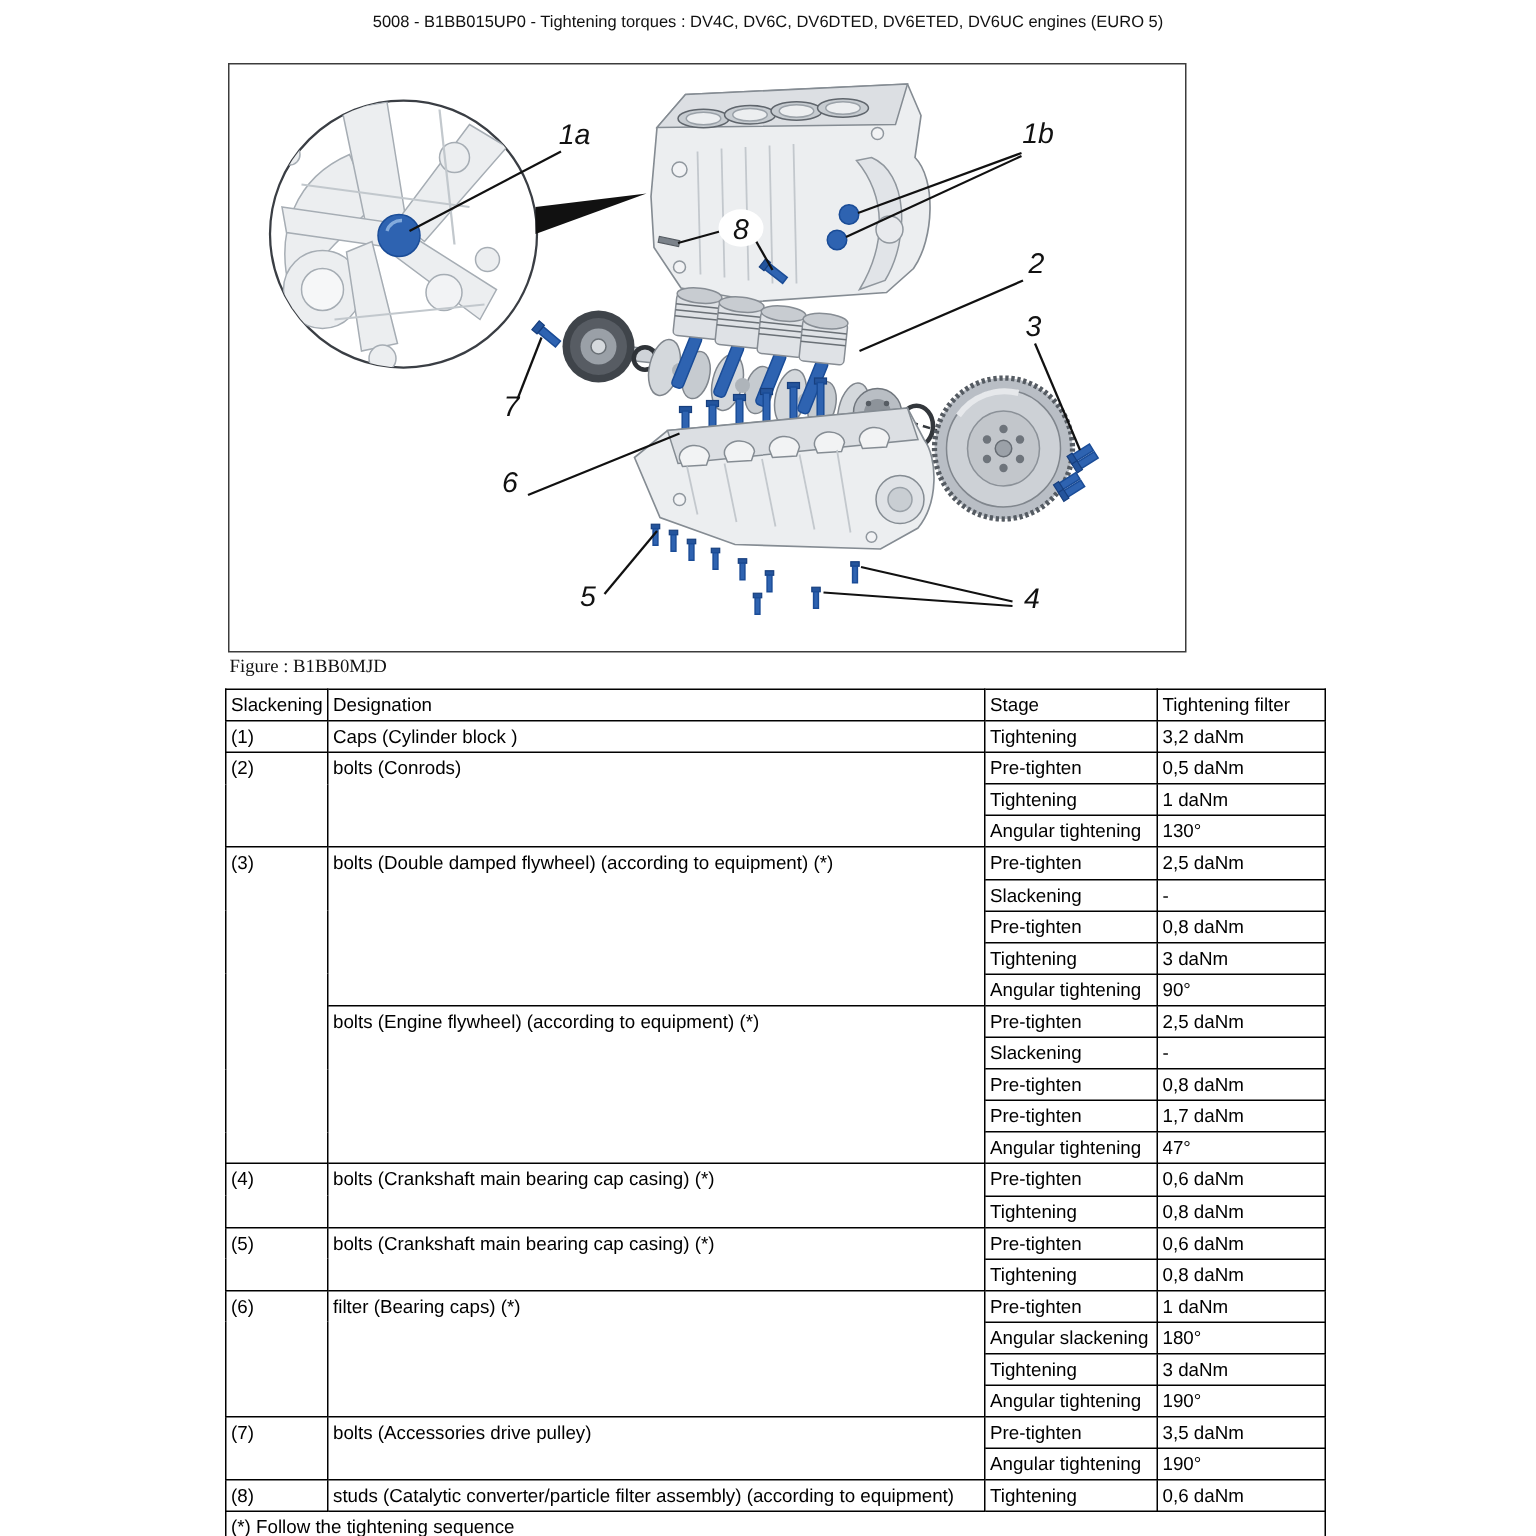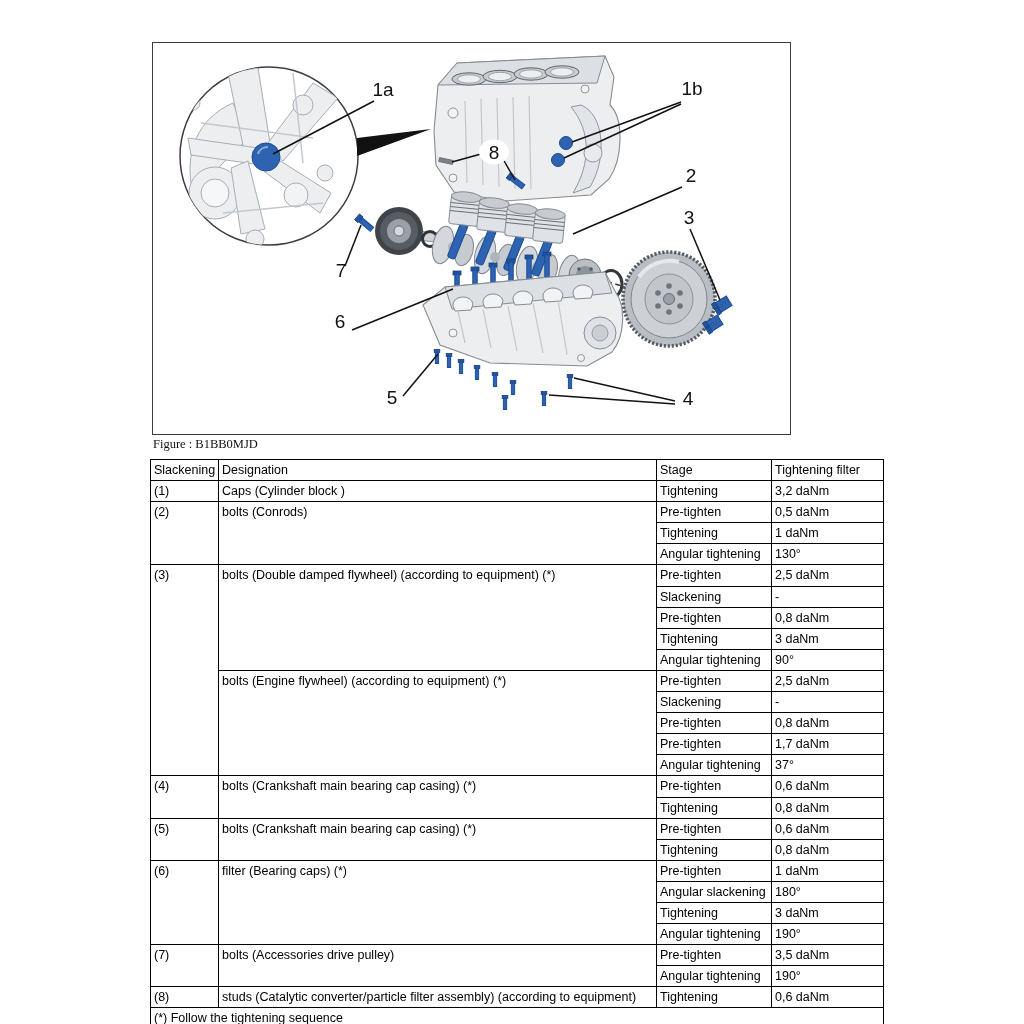--- a/index.html
+++ b/index.html
@@ -1,41 +1,42 @@
 <!DOCTYPE html>
 <html><head>
 <meta charset="utf-8">
 <style>
   html,body{margin:0;padding:0;background:#fff;}
   #page{position:relative;width:1024px;height:1024px;background:#fff;
         font-family:"Liberation Sans",sans-serif;color:#000;overflow:hidden;}
   #doc-header{position:absolute;top:9px;left:0;width:100%;text-align:center;
         font-size:11px;color:#111;}
   #figure-box{position:absolute;left:152px;top:42px;width:637px;height:391px;
-        border:1px solid #3c3c3c;background:#fff;}
+        border:1px solid #3c3c3c;background:#fff;font-style:italic;}
   #figure-caption{position:absolute;left:153px;top:437px;font-size:12.5px;color:#111;font-family:Liberation Serif, serif;}
   #table-wrap{position:absolute;left:150px;top:459px;}
   table.torque{border-collapse:collapse;table-layout:fixed;width:733px;
         font-family:"Liberation Sans",sans-serif;font-size:12.5px;color:#000;}
   table.torque th, table.torque td{border:1px solid #000;font-weight:normal;
         text-align:left;vertical-align:top;padding:1px 2px 0 3px;height:19.1px;
         line-height:18px;white-space:nowrap;overflow:hidden;}
   svg text.callout{font-family:"Liberation Sans",sans-serif;font-size:19px;fill:#111;}
   .ldr{stroke:#111;stroke-width:1.5;fill:none;}
   .blue{fill:#2e63b1;stroke:#1a4c97;stroke-width:1;}
   .blued{fill:#24549c;stroke:#173f7e;stroke-width:0.8;}
   .metal{fill:#eceef0;stroke:#858c93;stroke-width:1.1;}
   .metal2{fill:#dcdfe3;stroke:#858c93;stroke-width:1;}
   .metal3{fill:#d4d8dc;stroke:#80868d;stroke-width:1;}
 </style>
 </head>
 <body>
 
 <div id="page">
 
+  <div id="doc-header">5008 - B1BB015UP0 - Tightening torques : DV4C, DV6C, DV6DTED, DV6ETED, DV6UC engines (EURO 5)</div>
 
   <div id="figure-box">
     <svg width="637" height="391" viewBox="0 0 637 391">
       <defs>
         <clipPath id="cp">
             <circle cx="116" cy="113" r="89"></circle>
           </clipPath>
       </defs>
 
       <g>
@@ -406,21 +407,21 @@
           <tr>
             <td>Pre-tighten</td>
             <td>0,8 daNm</td>
           </tr>
           <tr>
             <td>Pre-tighten</td>
             <td>1,7 daNm</td>
           </tr>
           <tr>
             <td>Angular tightening</td>
-            <td>37°</td>
+            <td>47°</td>
           </tr>
           <tr>
             <td rowspan="2">(4)</td>
             <td rowspan="2">bolts (Crankshaft main bearing cap casing) (*)</td>
             <td>Pre-tighten</td>
             <td>0,6 daNm</td>
           </tr>
           <tr>
             <td>Tightening</td>
             <td>0,8 daNm</td>

